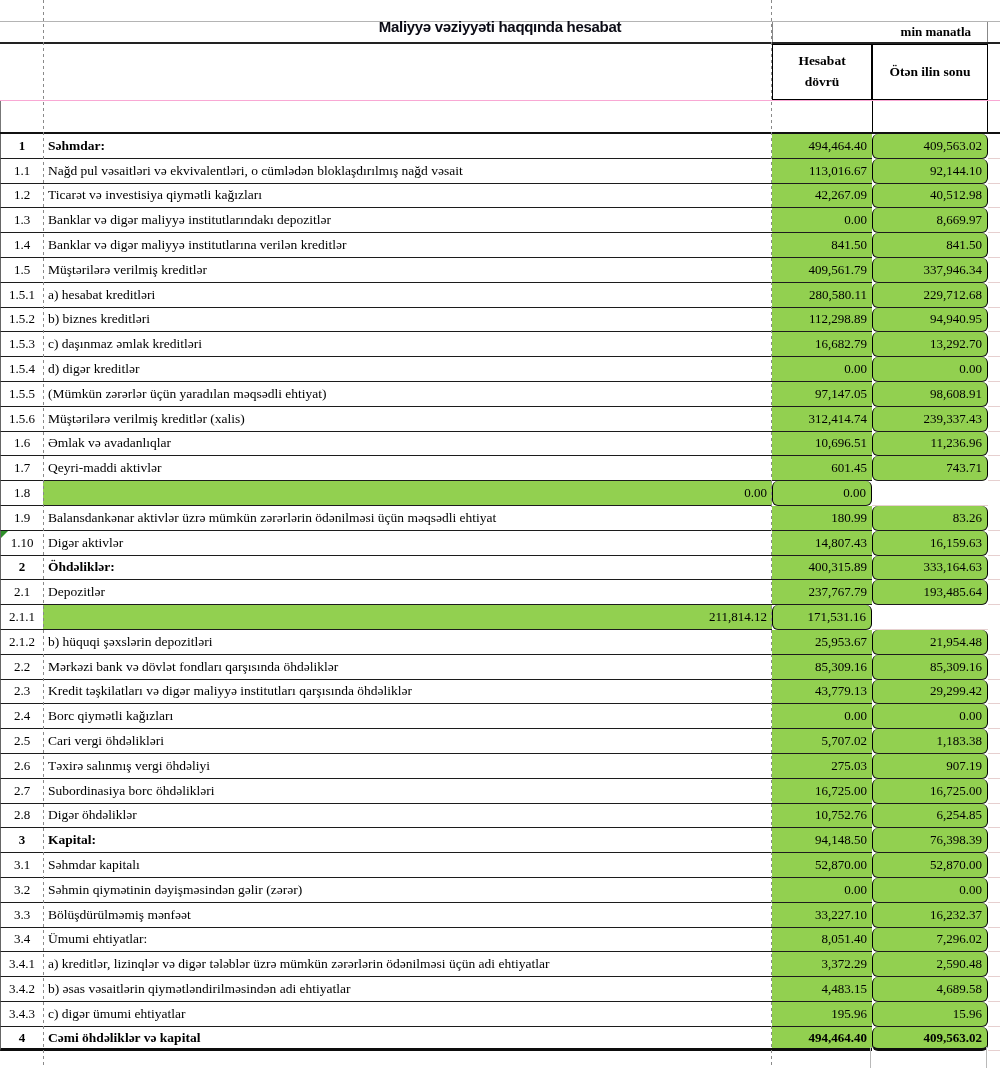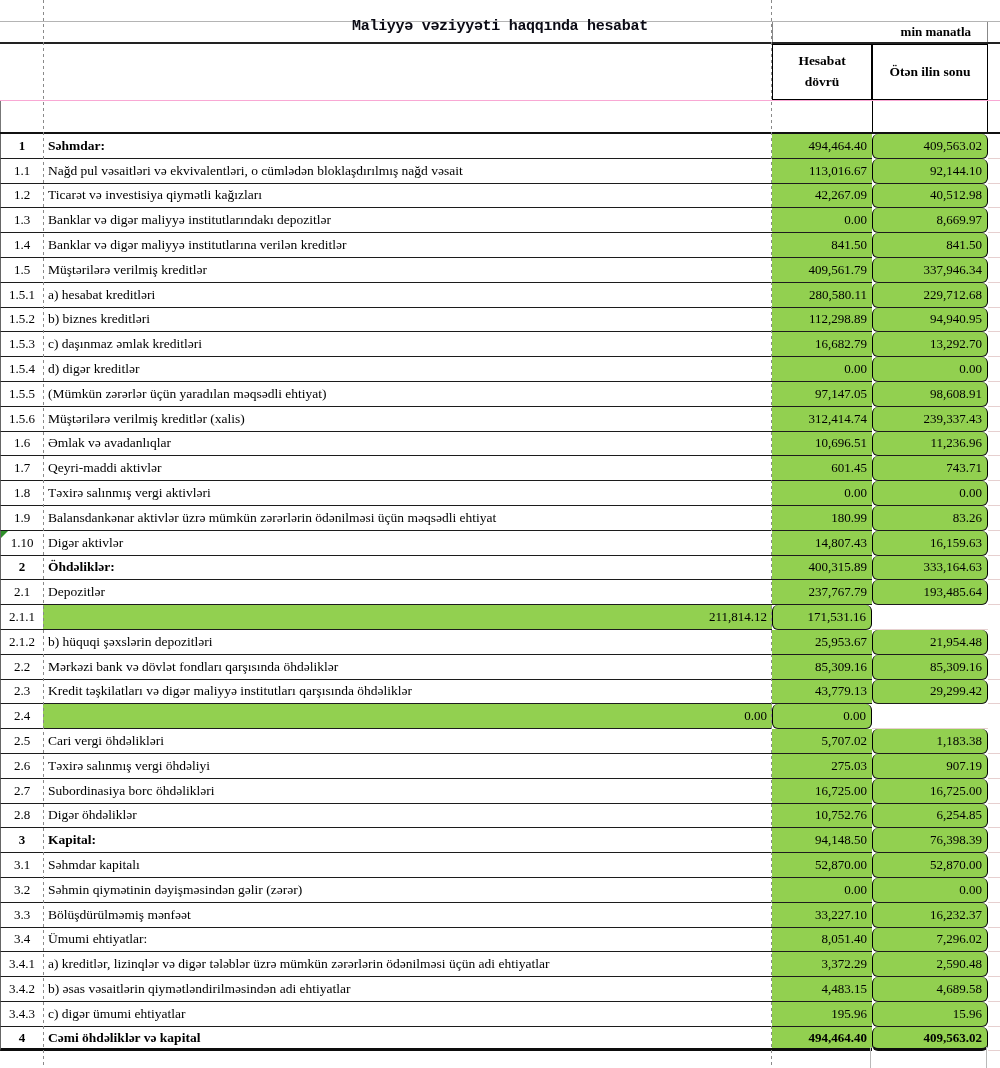--- a/index.html
+++ b/index.html
@@ -4,21 +4,21 @@
 <style>
   html,body { margin:0; padding:0; background:#fff; }
   .sheet {
     position:relative; width:1000px; height:1068px; overflow:hidden;
     font-family:"Liberation Serif","DejaVu Serif",serif; color:#000; background:#fff;
   }
 
   
   .title-row { height:22px; box-sizing:border-box; display:flex; align-items:center;
     justify-content:center; border-bottom:1px solid #b4b4b4; }
-  .title { font-family:Liberation Mono, monospace; font-weight:bold;
+  .title { font-family:Liberation Sans, sans-serif; font-weight:bold;
     font-size:15px; letter-spacing:-0.3px; color:#0a0a14;margin-top:32px; }
 
   .unit-row { height:22px; box-sizing:border-box; border-bottom:2.5px solid #222;
     display:grid; grid-template-columns:772px 100px 116px 12px; }
   .unit-spacer1 { border-right:0; }
   .unit-mid { border-left:1px solid #888; }
   .unit-cell { border-left:0; display:flex; align-items:center; justify-content:flex-end;
     padding-right:16px; font-weight:bold; font-size:13px; border-right:1px solid #888; box-sizing:border-box; }
 
   .header-row { height:57px; box-sizing:border-box; display:grid;
@@ -183,21 +183,20 @@
       </div>
       <div class="row">
         <div class="c c-num">1.7</div>
         <div class="c c-label">Qeyri-maddi aktivlər</div>
         <div class="c c-val c-cur">601.45</div>
         <div class="c c-val c-prev">743.71</div>
         <div class="c-gutter"></div>
       </div>
       <div class="row">
         <div class="c c-num">1.8</div>
-        <div class="c c-label">Təxirə salınmış vergi aktivləri</div>
         <div class="c c-val c-cur">0.00</div>
         <div class="c c-val c-prev">0.00</div>
         <div class="c-gutter"></div>
       </div>
       <div class="row">
         <div class="c c-num">1.9</div>
         <div class="c c-label">Balansdankənar aktivlər üzrə mümkün zərərlərin ödənilməsi üçün məqsədli ehtiyat</div>
         <div class="c c-val c-cur">180.99</div>
         <div class="c c-val c-prev">83.26</div>
         <div class="c-gutter"></div>
@@ -245,20 +244,21 @@
       </div>
       <div class="row">
         <div class="c c-num">2.3</div>
         <div class="c c-label">Kredit təşkilatları və digər maliyyə institutları qarşısında öhdəliklər</div>
         <div class="c c-val c-cur">43,779.13</div>
         <div class="c c-val c-prev">29,299.42</div>
         <div class="c-gutter"></div>
       </div>
       <div class="row">
         <div class="c c-num">2.4</div>
+        <div class="c c-label">Borc qiymətli kağızları</div>
         <div class="c c-val c-cur">0.00</div>
         <div class="c c-val c-prev">0.00</div>
         <div class="c-gutter"></div>
       </div>
       <div class="row">
         <div class="c c-num">2.5</div>
         <div class="c c-label">Cari vergi öhdəlikləri</div>
         <div class="c c-val c-cur">5,707.02</div>
         <div class="c c-val c-prev">1,183.38</div>
         <div class="c-gutter"></div>

